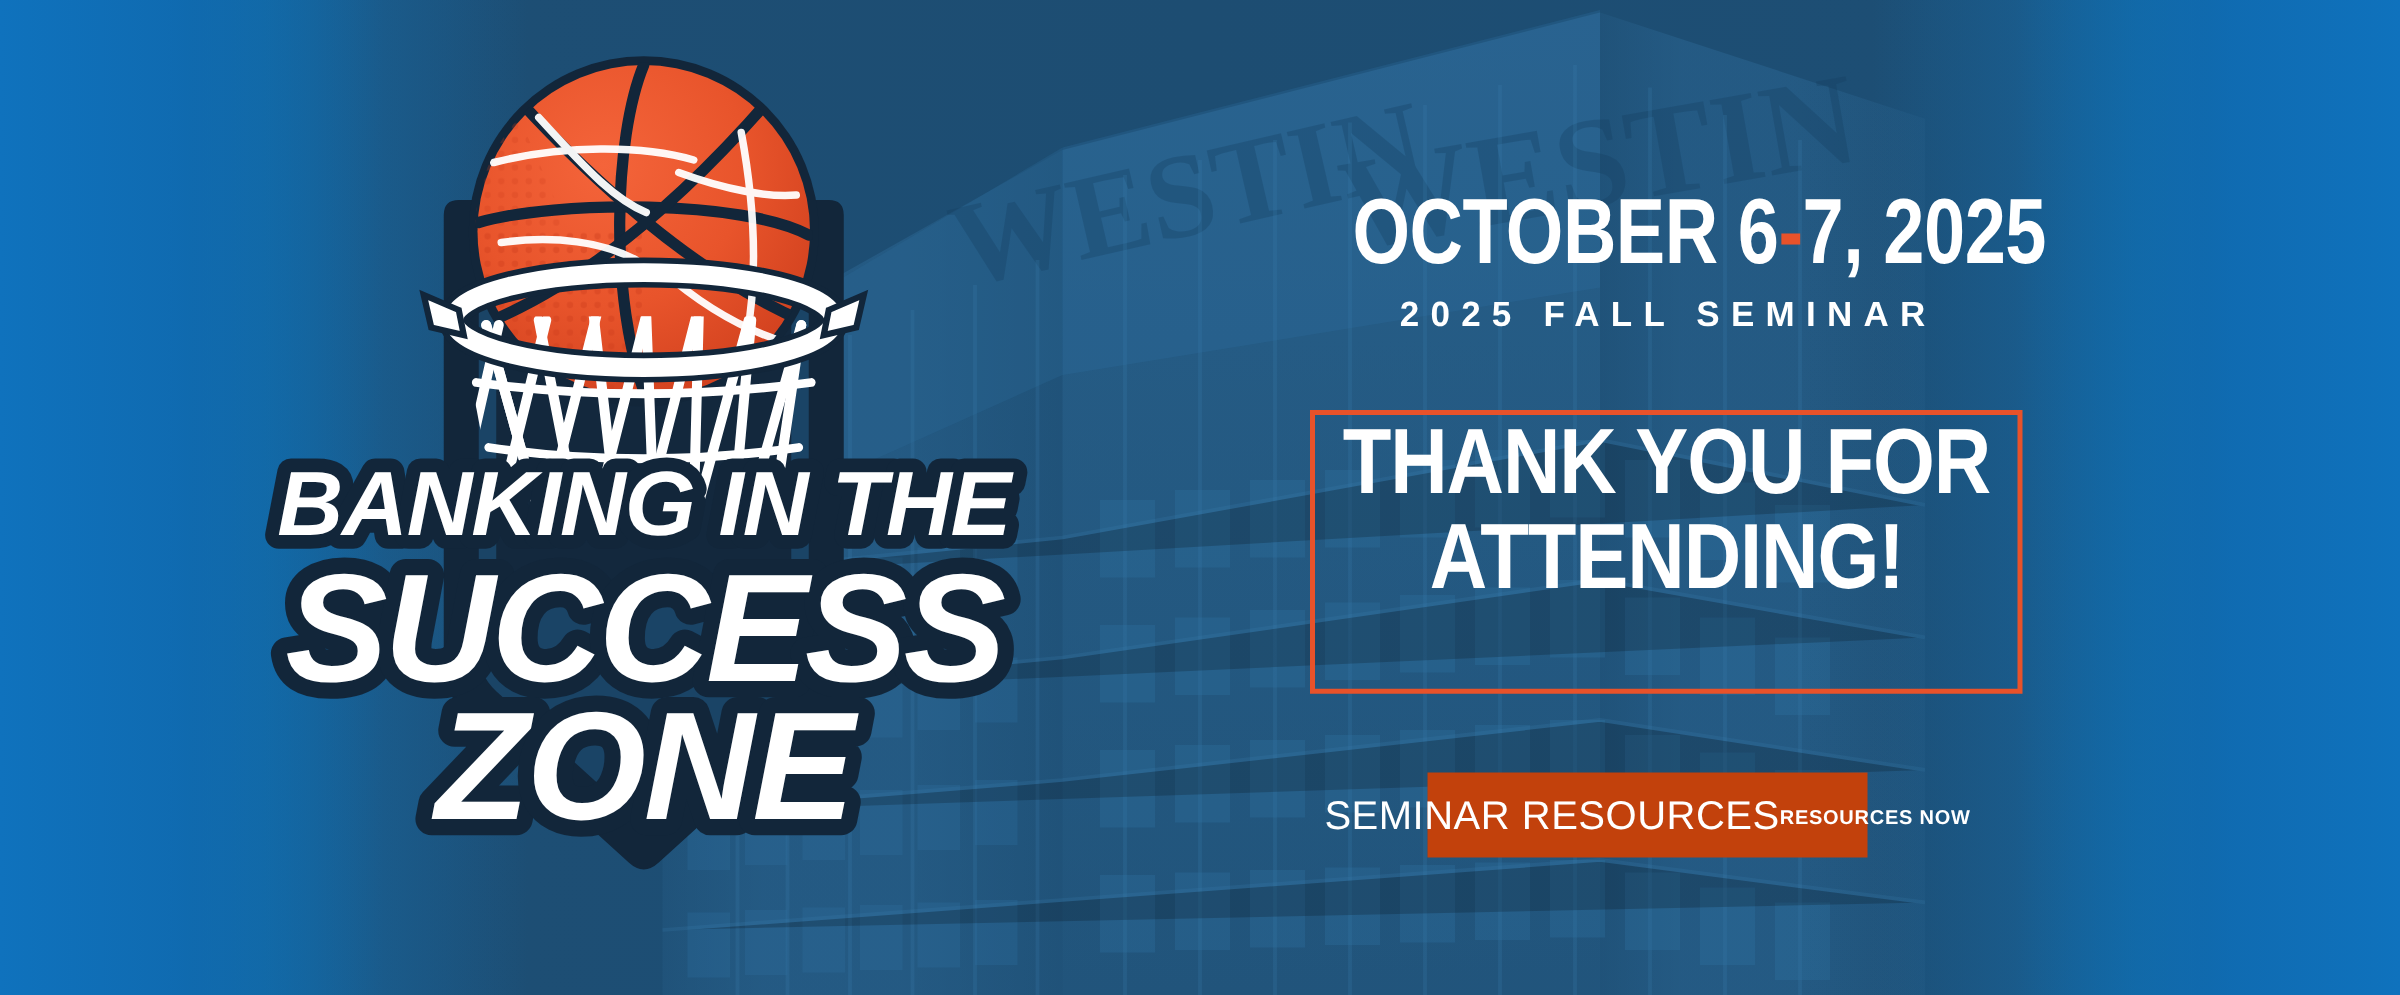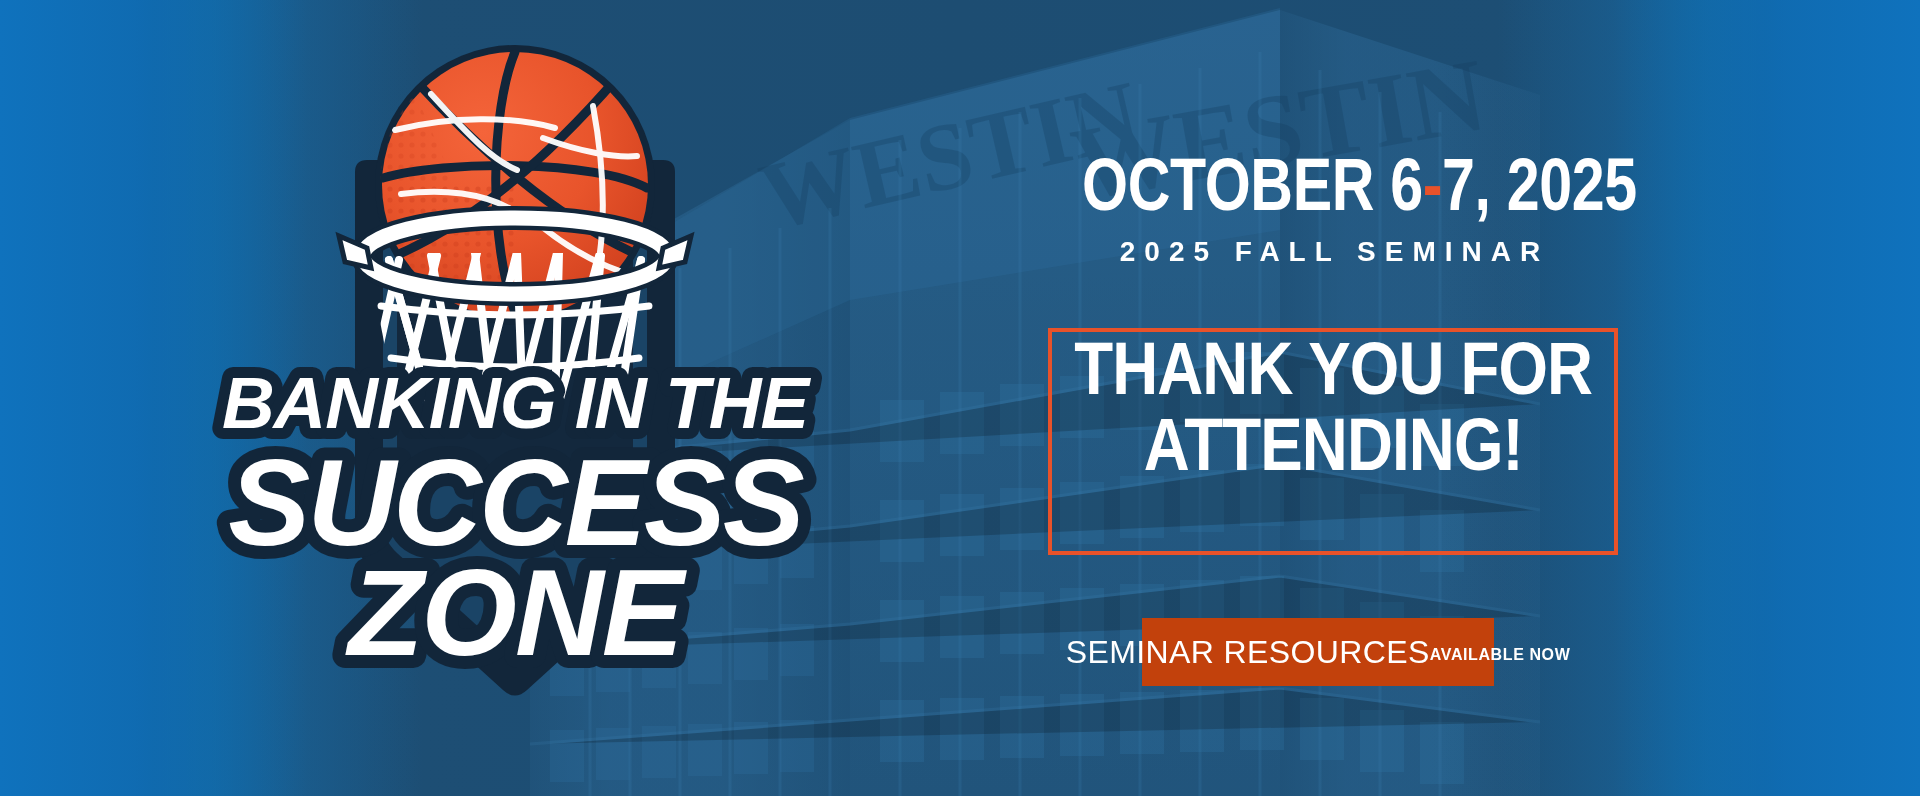--- a/index.html
+++ b/index.html
@@ -410,18 +410,18 @@
 
       <div class="seminar-line">2025 FALL SEMINAR</div>
 
       <div class="thanks-box">
         <div class="thanks-line">THANK YOU FOR</div>
         <div class="thanks-line">ATTENDING!</div>
       </div>
 
       <a href="#" class="cta-button">
         <span class="cta-main">SEMINAR RESOURCES</span>
-        <span class="cta-sub">AVAILABLE NOW</span>
+        <span class="cta-sub">RESOURCES NOW</span>
       </a>
 
     </div>
   </div>
 </div>
 
 </body></html>

